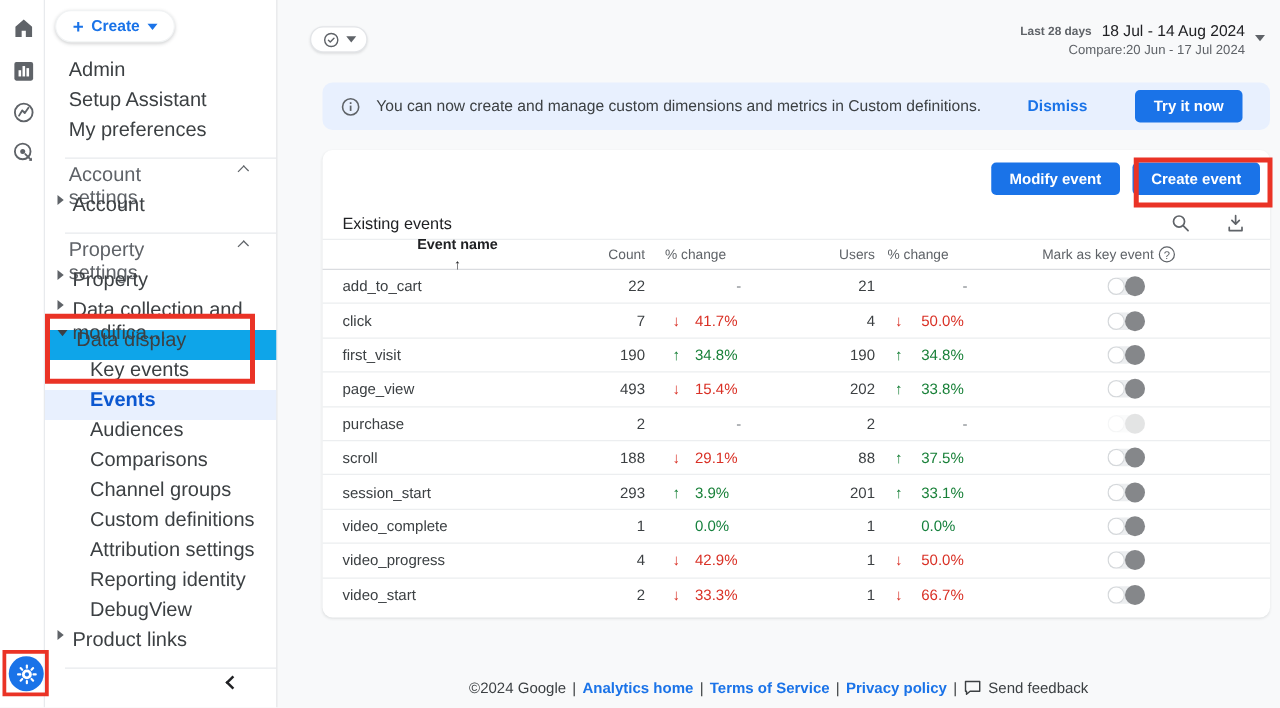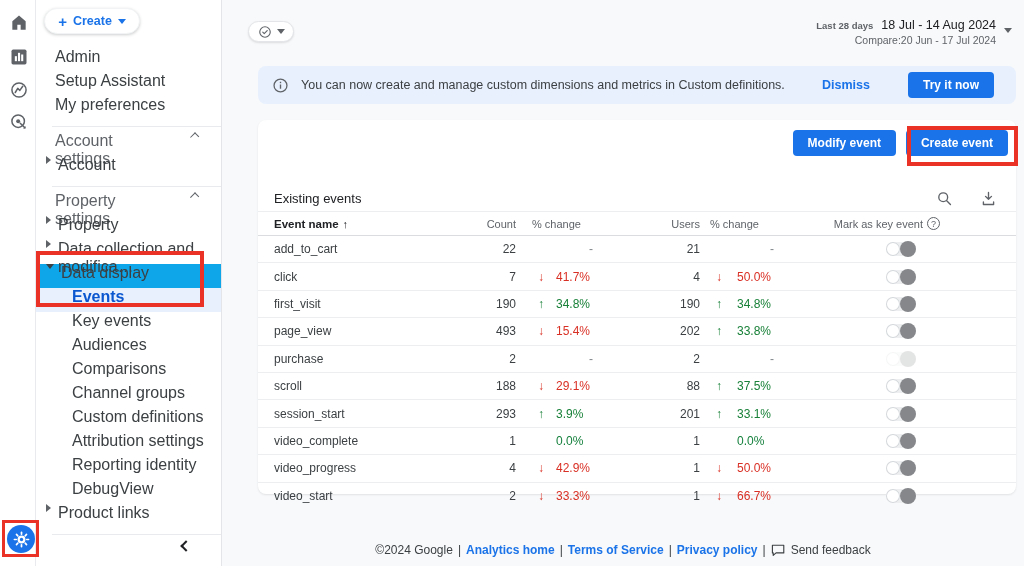--- a/index.html
+++ b/index.html
@@ -47,26 +47,26 @@
   .banner { position:absolute; left:36px; top:66px; width:758px; height:38px; background:#e8f0fe; border-radius:8px; display:flex; align-items:center; padding:0 14px; }
   .banner-text { font-size:12.5px; color:#3c4043; margin-left:12px; }
   .banner-spacer { flex:1; }
   .dismiss-link { font-size:12.5px; font-weight:700; color:#1a73e8; cursor:pointer; margin-right:38px; }
   .blue-btn { height:26px; background:#1a73e8; color:#fff; font-size:12px; font-weight:600; border:none; border-radius:4px; padding:0 15px; cursor:pointer; font-family:"Liberation Sans",sans-serif; }
   .banner .blue-btn { margin-right:8px; }
 
   
   .card { position:absolute; left:36px; top:120px; width:758px; height:374px; background:#fff; border-radius:8px; box-shadow:0 1px 2px rgba(60,64,67,.12); }
   .btn-row { height:45px; display:flex; align-items:center; justify-content:flex-end; gap:10px; padding-right:8px; }
-  .title-bar { height:27px; display:flex; align-items:center; border-bottom:1px solid #eceef0; padding:0 18px 0 16px;margin-top:20px; }
+  .title-bar { height:27px; display:flex; align-items:center; border-bottom:1px solid #eceef0; padding:0 18px 0 16px; }
   .tbl-title { font-size:13px; color:#202124; }
   .title-spacer { flex:1; }
   .icon-btn { width:20px; height:20px; margin-left:24px; cursor:pointer; display:flex; align-items:center; justify-content:center; }
   .t-head { display:flex; align-items:center; height:24px; font-size:11px; color:#5f6368; border-bottom:1px solid #dadce0; }
-  .h-name { width:200px; padding-left:16px; color:#202124; font-weight:700; font-size:11.5px; display:flex; align-items:center; gap:4px; }
+  .h-name { width:200px; padding-left:16px; color:#202124; font-weight:700; font-size:11.5px; display:flex; align-items:center; gap:4px;flex-direction:column; }
   .sort-arrow { font-size:11px; font-weight:700; color:#202124; }
   .h-count { width:58px; text-align:right; }
   .h-p1 { width:94px; margin-left:16px; }
   .h-users { width:74px; text-align:right; }
   .h-p2 { width:97px; margin-left:10px; }
   .h-key { flex:1; text-align:right; padding-right:76px; display:flex; align-items:center; justify-content:flex-end; gap:4px; }
   .q-icon { width:13px; height:13px; border:1px solid #5f6368; border-radius:50%; font-size:9px; display:inline-flex; align-items:center; justify-content:center; color:#5f6368; }
   .t-row { display:flex; align-items:center; height:27.4px; border-bottom:1px solid #eceef0; font-size:12px; color:#3c4043; }
   .t-row:last-child { border-bottom:none; }
   .c-name { width:200px; padding-left:16px; }
@@ -187,25 +187,25 @@
           <span>Property</span>
         </div>
         <div class="s-row expandable">
           <span class="tri-right"></span>
           <span>Data collection and modifica…</span>
         </div>
         <div class="s-row expandable hl">
           <span class="tri-down"></span>
           <span>Data display</span>
         </div>
+        <div class="s-row child">
+          <span>Key events</span>
+        </div>
         <div class="s-row child sel">
           <span>Events</span>
-        </div>
-        <div class="s-row child">
-          <span>Key events</span>
         </div>
         <div class="s-row child">
           <span>Audiences</span>
         </div>
         <div class="s-row child">
           <span>Comparisons</span>
         </div>
         <div class="s-row child">
           <span>Channel groups</span>
         </div>

